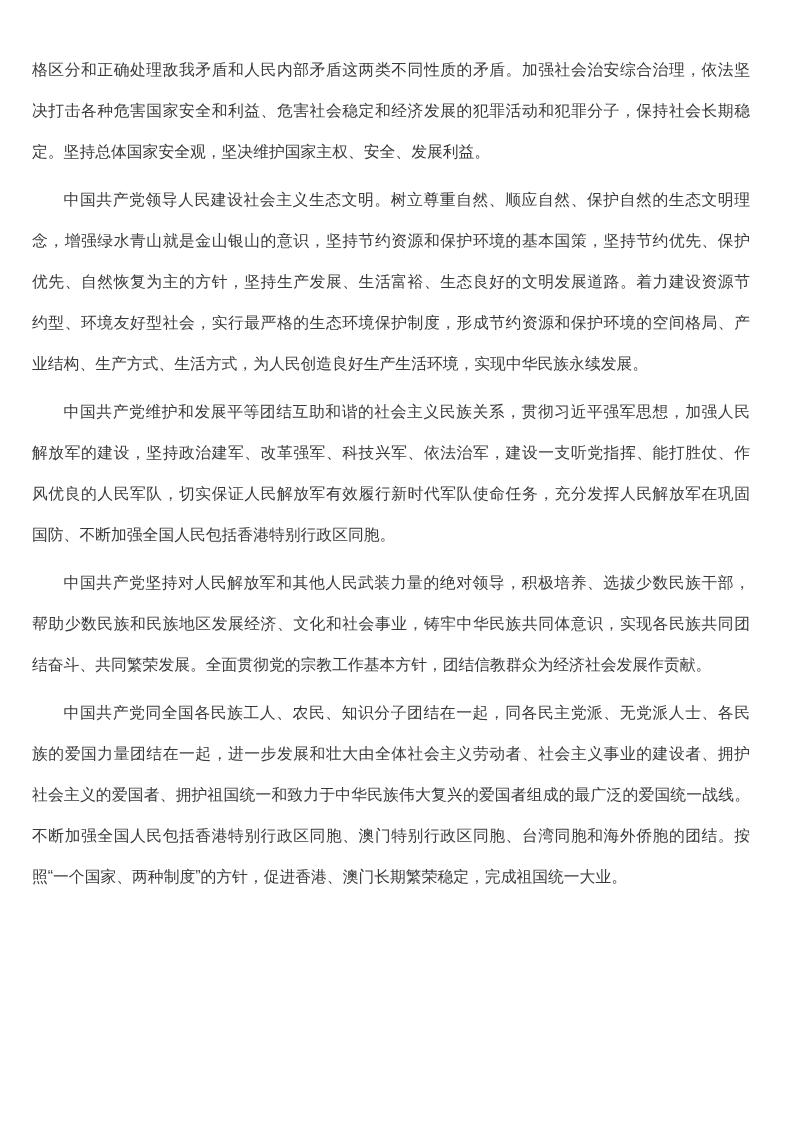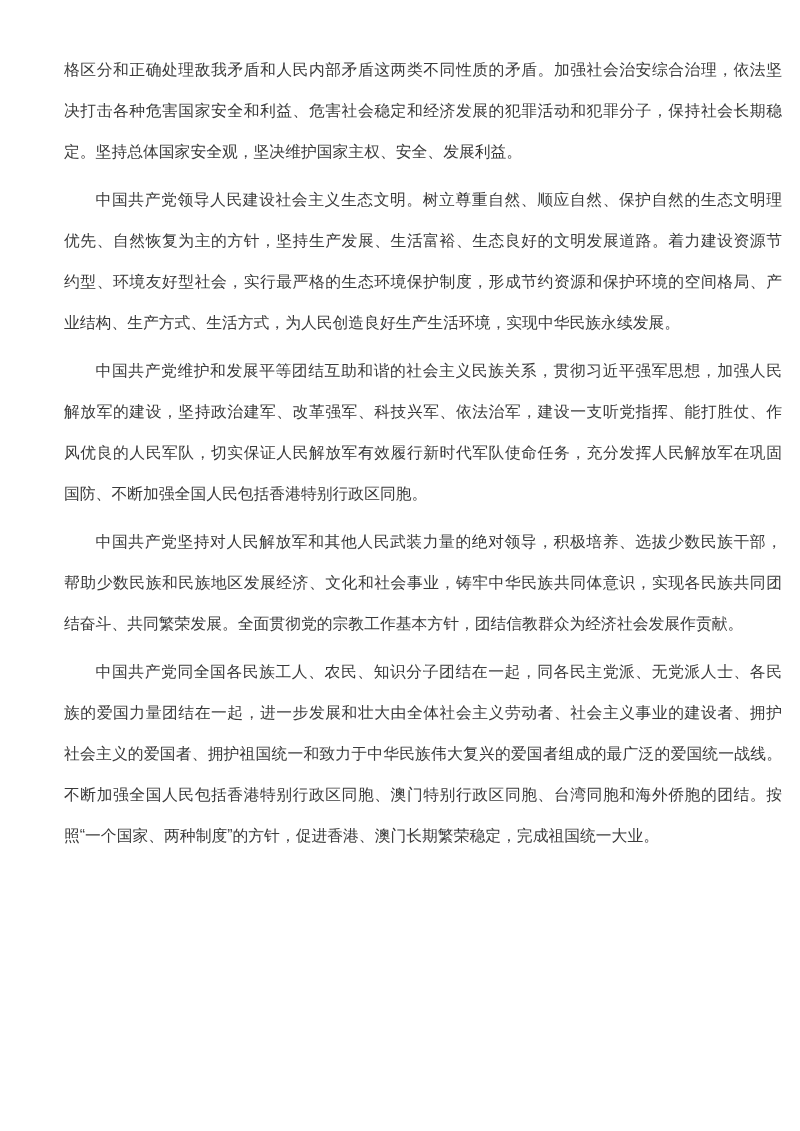--- a/index.html
+++ b/index.html
@@ -10,21 +10,21 @@
   .page {
     position: relative;
     width: 800px;
     height: 1131px;
     background: #ffffff;
     overflow: hidden;
     font-family: "Liberation Sans", sans-serif;
   }
   .doc-body {
     position: absolute;
-    left: 64px;
+    left: 32px;
     top: 49px;
     width: 718px;
     font-size: 15.8px;
     color: #3a3a3a;
   }
   .para {
     margin: 0;
   }
   .para + .para {
     margin-top: 7px;
@@ -50,20 +50,21 @@
 
 <div class="page">
   <div class="doc-body" id="doc-body" style="color: rgb(58, 58, 58);">
       <div class="para">
         <div class="line">格区分和正确处理敌我矛盾和人民内部矛盾这两类不同性质的矛盾。加强社会治安综合治理，依法坚</div>
         <div class="line">决打击各种危害国家安全和利益、危害社会稳定和经济发展的犯罪活动和犯罪分子，保持社会长期稳</div>
         <div class="line last">定。坚持总体国家安全观，坚决维护国家主权、安全、发展利益。</div>
       </div>
       <div class="para">
         <div class="line indent">中国共产党领导人民建设社会主义生态文明。树立尊重自然、顺应自然、保护自然的生态文明理</div>
+        <div class="line">念，增强绿水青山就是金山银山的意识，坚持节约资源和保护环境的基本国策，坚持节约优先、保护</div>
         <div class="line">优先、自然恢复为主的方针，坚持生产发展、生活富裕、生态良好的文明发展道路。着力建设资源节</div>
         <div class="line">约型、环境友好型社会，实行最严格的生态环境保护制度，形成节约资源和保护环境的空间格局、产</div>
         <div class="line last">业结构、生产方式、生活方式，为人民创造良好生产生活环境，实现中华民族永续发展。</div>
       </div>
       <div class="para">
         <div class="line indent">中国共产党维护和发展平等团结互助和谐的社会主义民族关系，贯彻习近平强军思想，加强人民</div>
         <div class="line">解放军的建设，坚持政治建军、改革强军、科技兴军、依法治军，建设一支听党指挥、能打胜仗、作</div>
         <div class="line">风优良的人民军队，切实保证人民解放军有效履行新时代军队使命任务，充分发挥人民解放军在巩固</div>
         <div class="line last">国防、不断加强全国人民包括香港特别行政区同胞。</div>
       </div>

